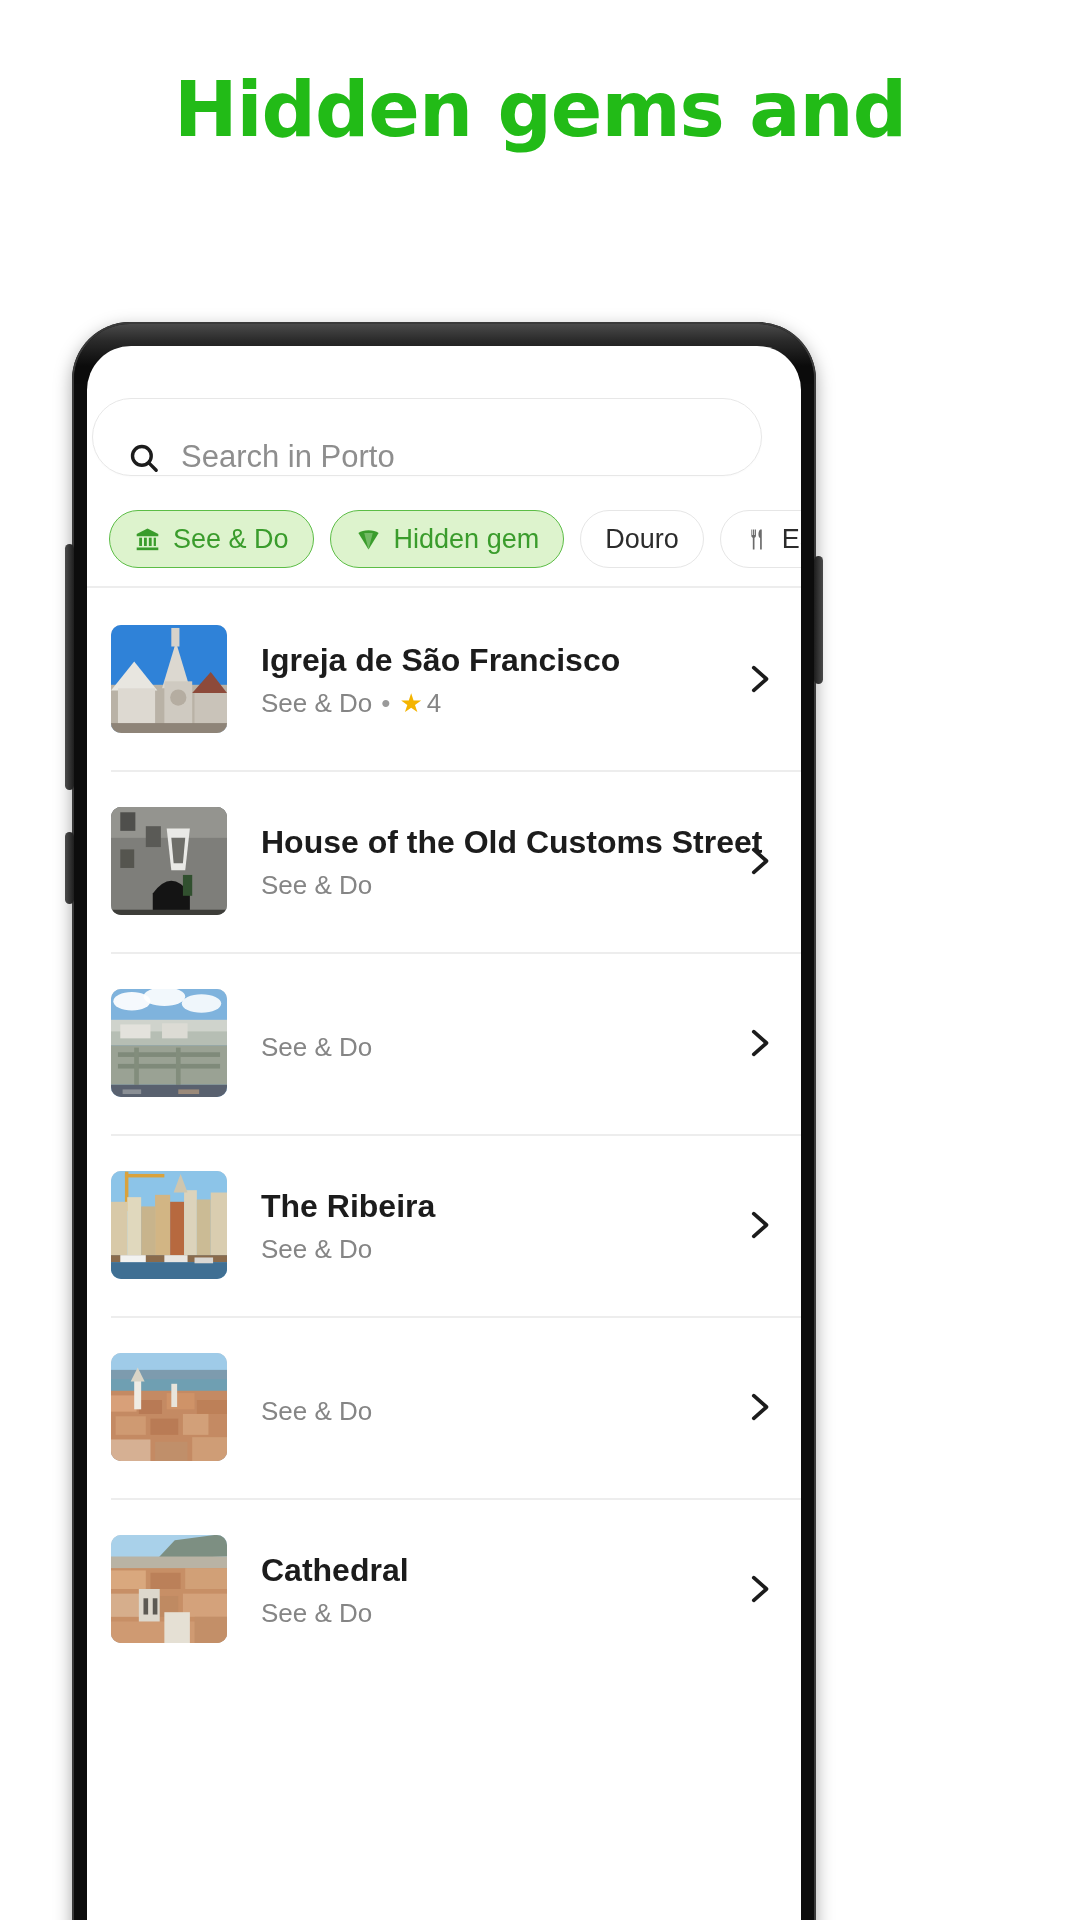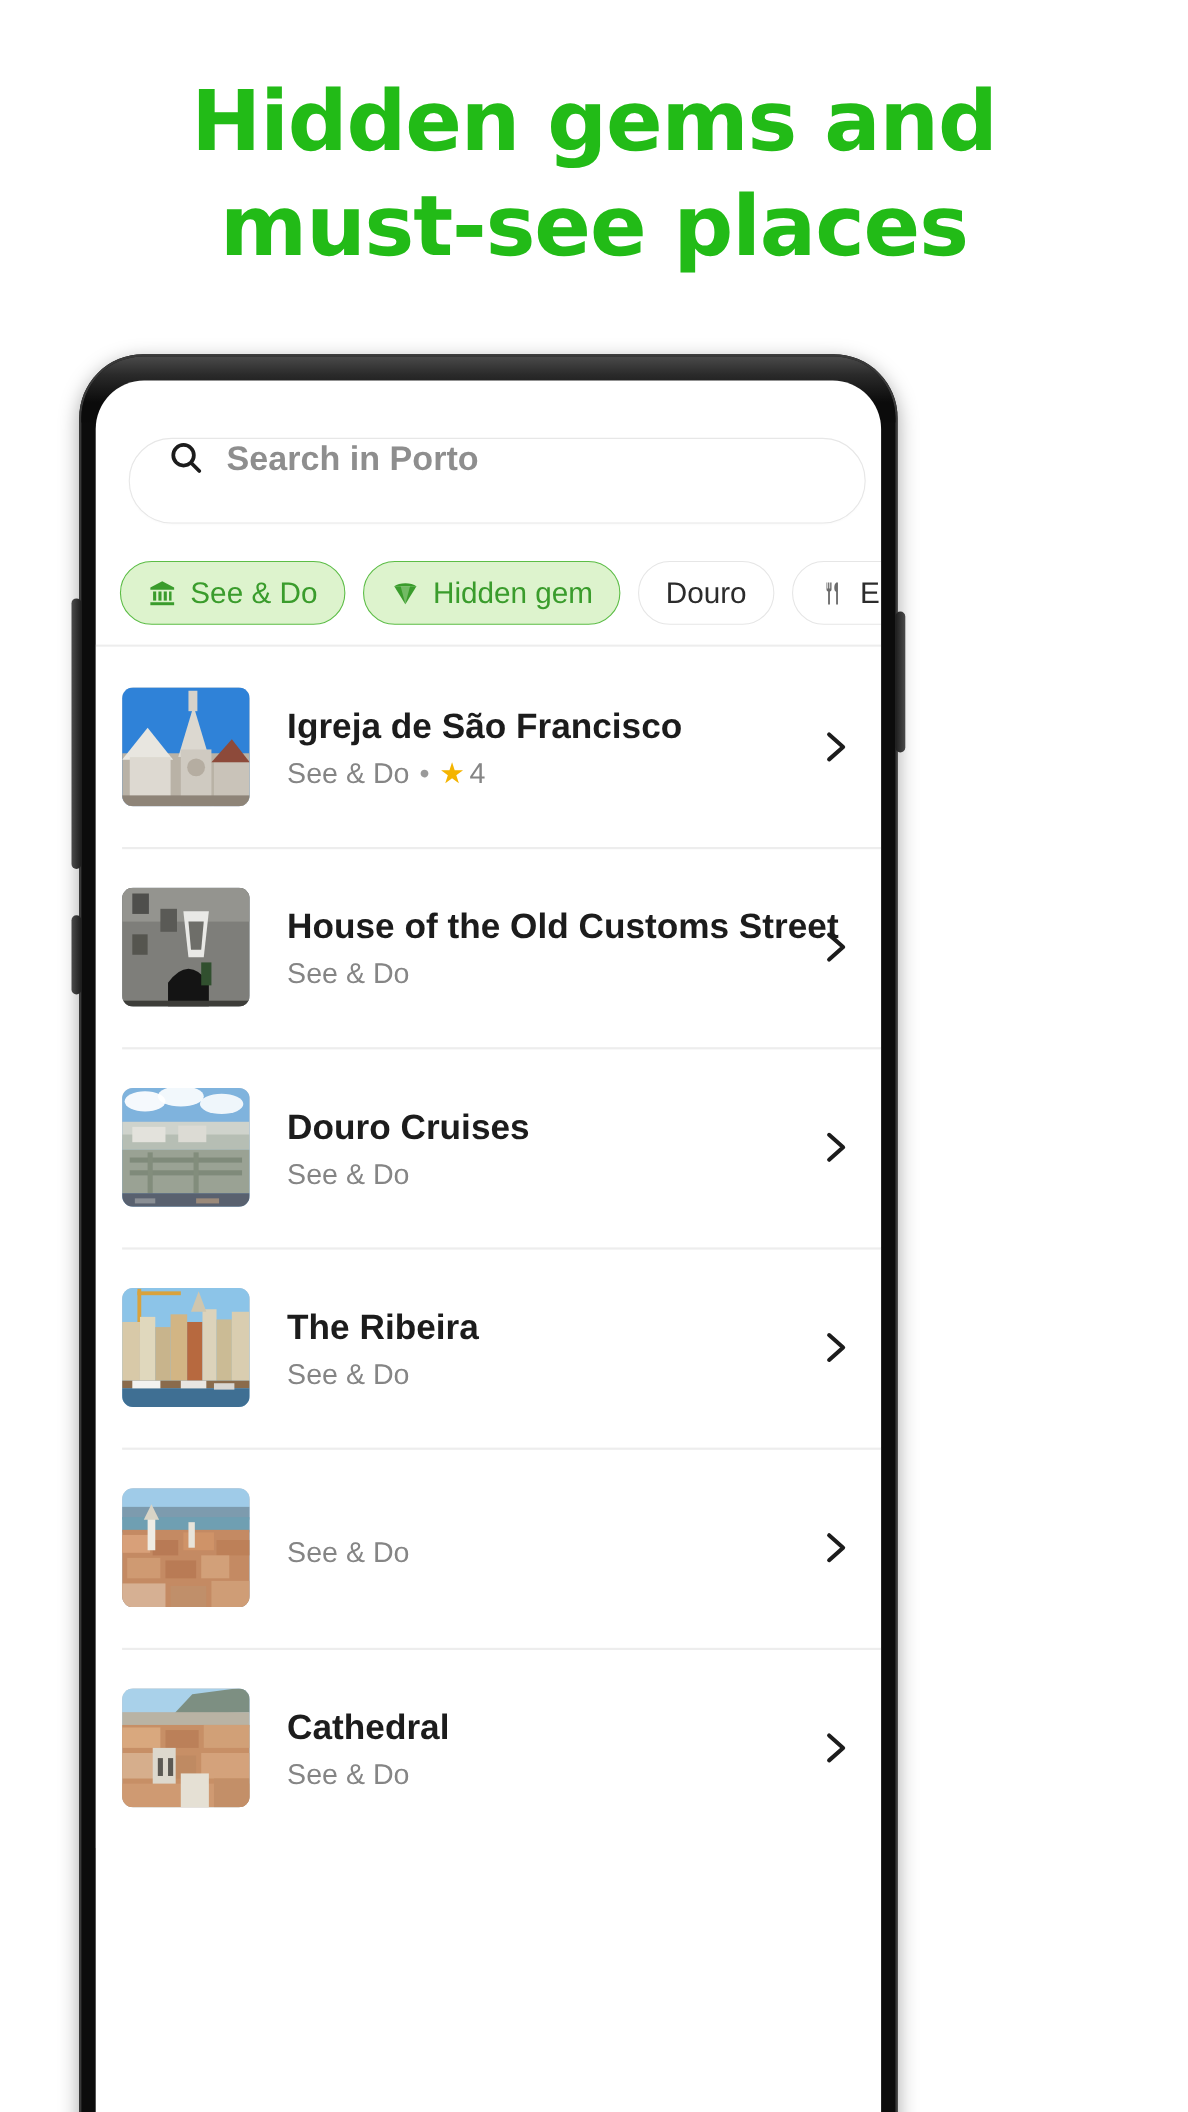--- a/index.html
+++ b/index.html
@@ -111,33 +111,32 @@
     font-size: 11px;
     color: #c9c9c9;
     opacity: .5;
     overflow: hidden;
   }
   .statusbar .sb-right { display: flex; gap: 7px; align-items: flex-end; }
 
   
   .search-wrap {
     position: absolute;
-    left: 30px;
+    left: 5px;
     top: 52px;
     width: 670px;
     height: 78px;
     box-sizing: border-box;
     border: 1.6px solid #e7e7e7;
     border-radius: 39px;
     background: #ffffff;
     display: flex;
-    align-items: flex-start;
+    align-items: flex-end;
     padding-left: 34px;
     box-shadow: 0 1px 2px rgba(0,0,0,.02);
-    font-weight: bold;
   }
   .search-icon { width: 34px; height: 34px; flex: none; }
   .search-placeholder {
     margin-left: 20px;
     font-size: 31px;
     color: #8e8e8e;
     font-family: "Liberation Sans", sans-serif;
   }
 
   
@@ -249,21 +248,20 @@
   .row-sub .star { color: #f4b400; font-size: 26px; margin-right: 4px; }
   .chev { flex: none; width: 34px; height: 34px; margin-left: 14px; }
 </style>
 </head>
 <body>
 
 <div id="stage">
 
   <div class="headline">
     <span class="ln">Hidden gems and</span>
-    <span class="ln">must-see places</span>
   </div>
 
   <div id="phone">
     <div class="btn-vol"></div>
     <div class="btn-vol2"></div>
     <div class="btn-pwr"></div>
 
     <div id="screen">
 
       <div class="statusbar">
@@ -404,21 +402,20 @@
               <rect x="6" y="58" width="88" height="4" fill="#7f8a7a"></rect>
               <rect x="6" y="68" width="88" height="4" fill="#7f8a7a"></rect>
               <rect x="20" y="54" width="4" height="32" fill="#828d7c"></rect>
               <rect x="56" y="54" width="4" height="32" fill="#828d7c"></rect>
               <rect y="86" width="100" height="14" fill="#59616f"></rect>
               <rect x="10" y="90" width="16" height="4" fill="#8a8f95"></rect>
               <rect x="58" y="90" width="18" height="4" fill="#9b8a7a"></rect>
             </svg>
           </div>
           <div class="row-text">
-            <div class="row-title">Douro Cruises</div>
             <div class="row-sub">
               <span>See &amp; Do</span>
             </div>
           </div>
           <span class="chev">
             <svg viewBox="0 0 24 24" width="34" height="34" fill="none" stroke="#1c1c1c" stroke-width="2.6" stroke-linecap="round" stroke-linejoin="round">
               <polyline points="9,4 18,12 9,20"></polyline>
             </svg>
           </span>
         </div>

